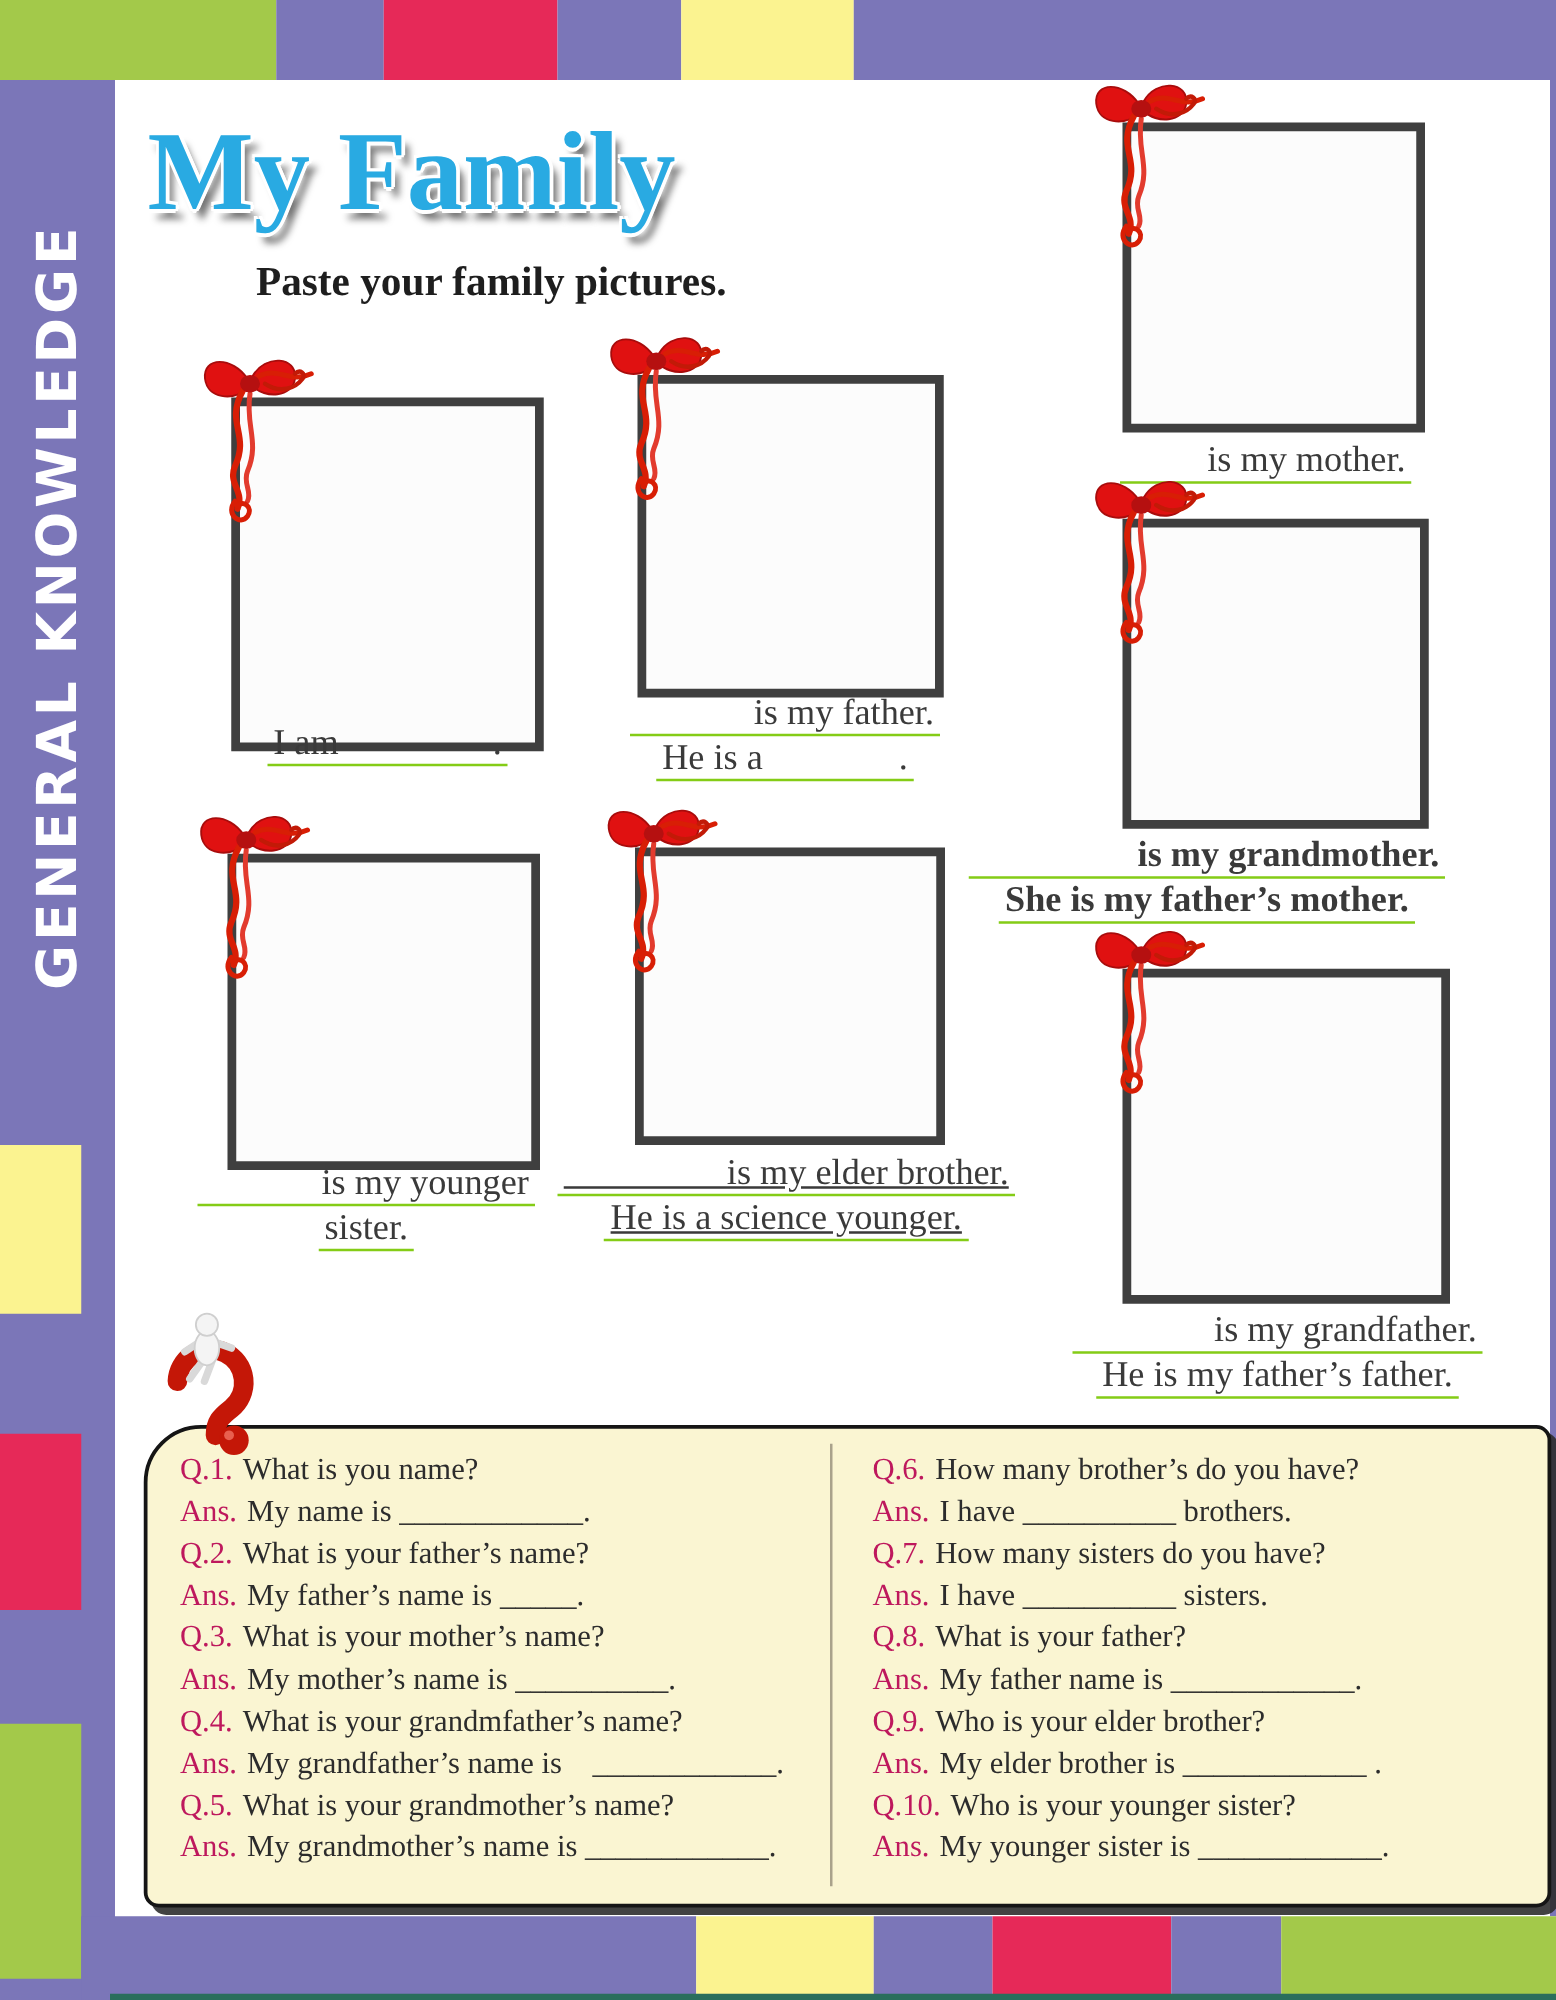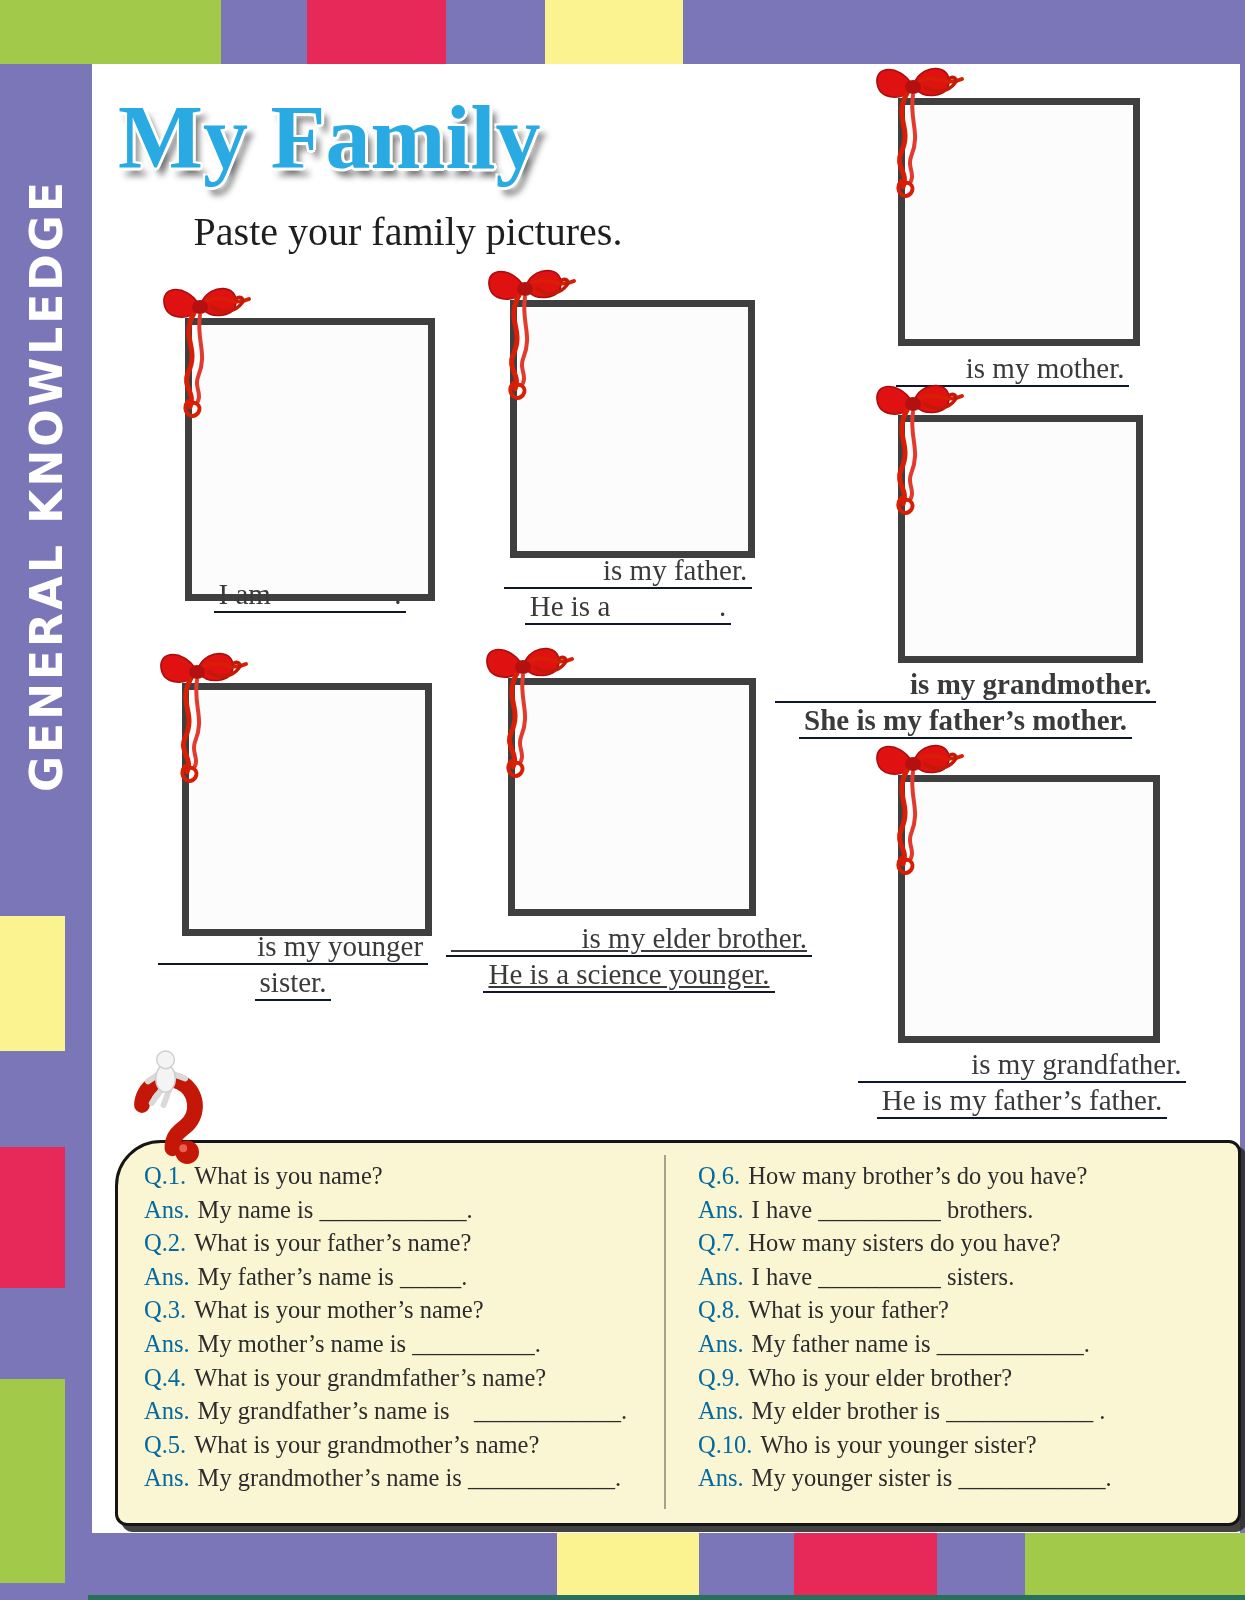--- a/index.html
+++ b/index.html
@@ -17,40 +17,40 @@
   
   #sidebar{left:0;top:64px;width:92px;height:1536px;background:#7b76b8;}
   #sidebar-text-wrap{left:0;top:70px;width:92px;height:830px;display:flex;align-items:center;justify-content:center;}
   #sidebar-text{writing-mode:vertical-rl;transform:rotate(180deg);color:#ffffff;
     font-family:"DejaVu Sans",sans-serif;font-weight:bold;font-size:44px;letter-spacing:3px;white-space:nowrap;}
 
   
   #title{left:118px;top:86px;width:550px;text-align:left;
     font-family:"Liberation Serif",serif;font-weight:bold;font-size:90px;color:#29aae2;
     text-shadow:-2px -2px 0 #fff,2px -2px 0 #fff,-2px 2px 0 #fff,2px 2px 0 #fff,0 3px 0 #fff,3px 0 0 #fff,6px 8px 6px rgba(110,110,110,0.95);}
-  #subtitle{left:133px;top:208px;width:550px;text-align:center;
-    font-weight:normal;font-size:40px;color:#1e1e1e;}
+  #subtitle{left:118px;top:208px;width:550px;text-align:center;
+    font-weight:bold;font-size:33px;color:#1e1e1e;}
 
   
   .frame{position:absolute;box-sizing:border-box;border:7px solid #3f3f3f;background:#fcfcfc;}
   .bow{position:absolute;left:-40px;top:-44px;width:100px;height:140px;overflow:visible;}
   .caption{position:absolute;text-align:center;font-size:29px;color:#3a3a3a;line-height:36px;}
-  .cap-line{border-bottom:2px solid #0f172a;padding:0 5px 1px;white-space:pre;}
+  .cap-line{border-bottom:2px solid #84cc16;padding:0 5px 1px;white-space:pre;}
   .cap-row{margin:0;}
 
   
   #qa-panel{left:115px;top:1140px;width:1126px;height:386px;background:#faf5d2;
     border:3px solid #151515;border-radius:46px 12px 12px 12px;box-sizing:border-box;
     box-shadow:6px 6px 0 rgba(45,45,45,0.9);}
   #qa-divider{position:absolute;left:546px;top:12px;bottom:14px;width:2px;background:#a9a28b;}
   .qa-col{position:absolute;top:16px;}
   #qa-col-left{left:26px;width:505px;}
   #qa-col-right{left:580px;width:520px;}
   .qa-line{font-size:24.5px;line-height:33.6px;color:#2c2c2c;white-space:pre;}
-  .qa-no{color:#0369a1;margin-right:8px;}
+  .qa-no{color:#be185d;margin-right:8px;}
   #mascot{left:116px;top:1048px;width:104px;height:116px;}
 </style>
 </head>
 <body>
 
 <svg width="0" height="0" style="position:absolute">
   <defs>
     <g id="bow-shape">
       <path d="M46,22 C34,4 10,4 12,22 C14,38 34,40 46,30 Z" fill="#e01111" stroke="#a80c0c" stroke-width="1.5"></path>
       <path d="M50,20 C60,2 86,4 84,22 C82,37 60,38 50,28 Z" fill="#e01111" stroke="#a80c0c" stroke-width="1.5"></path>

